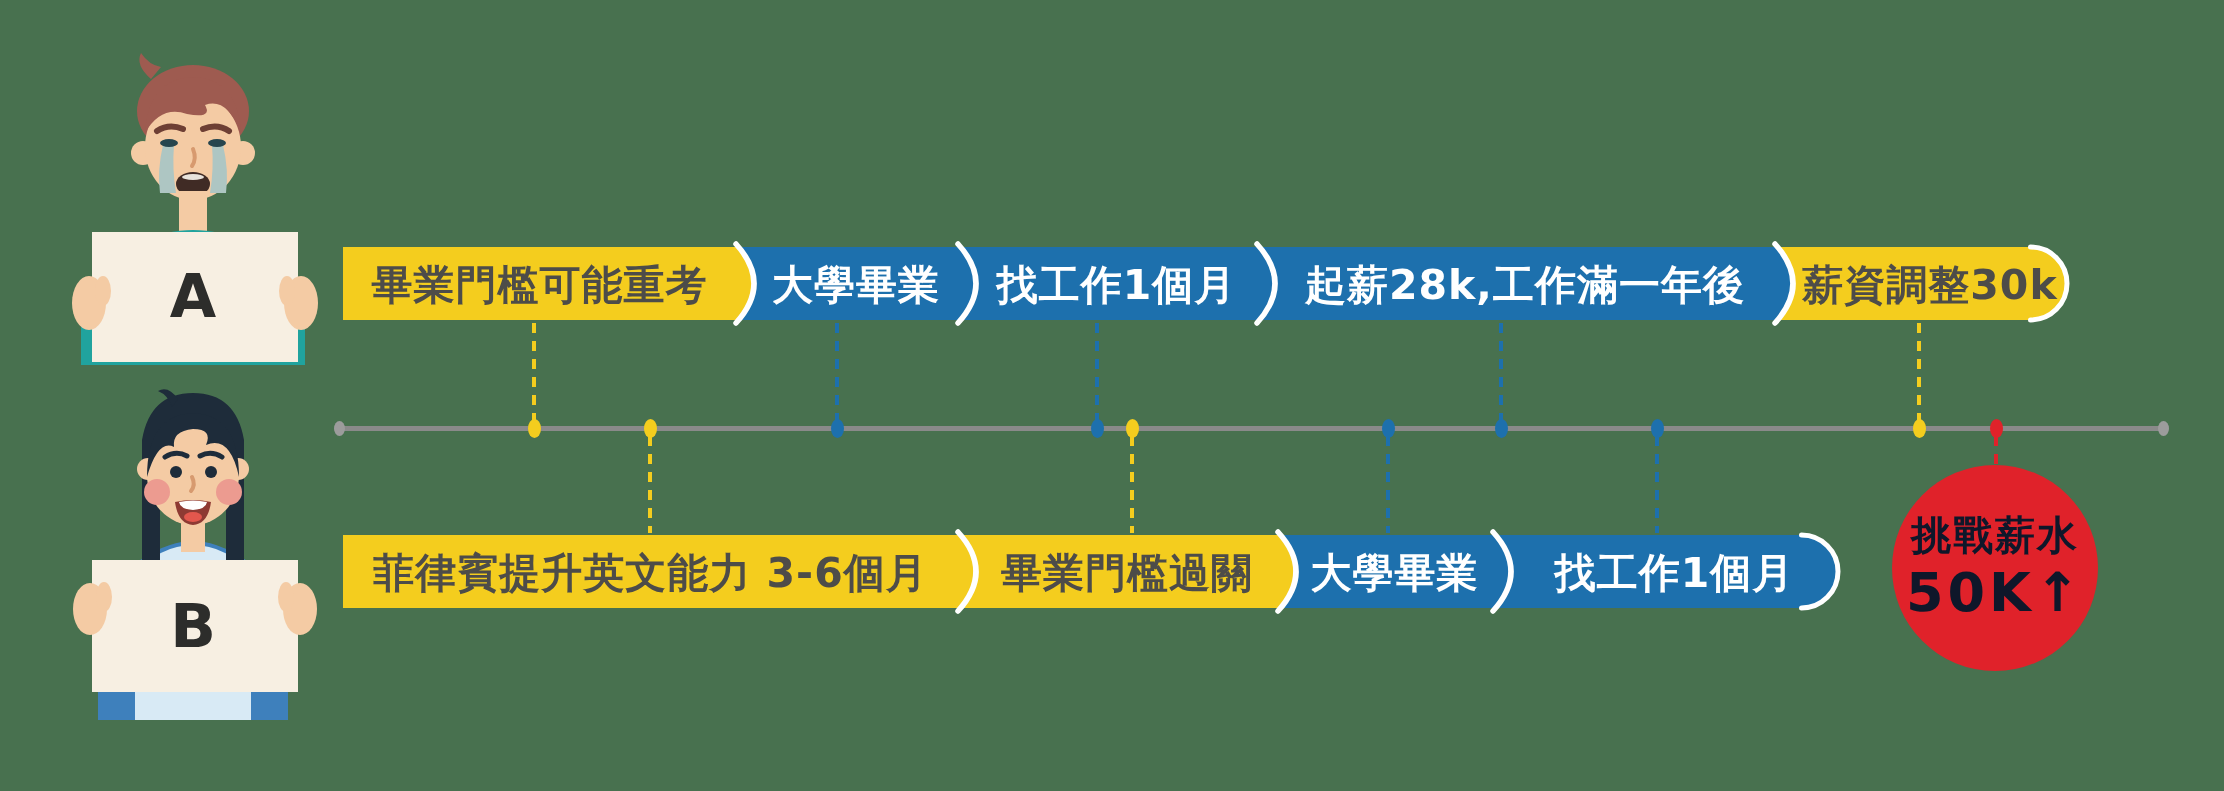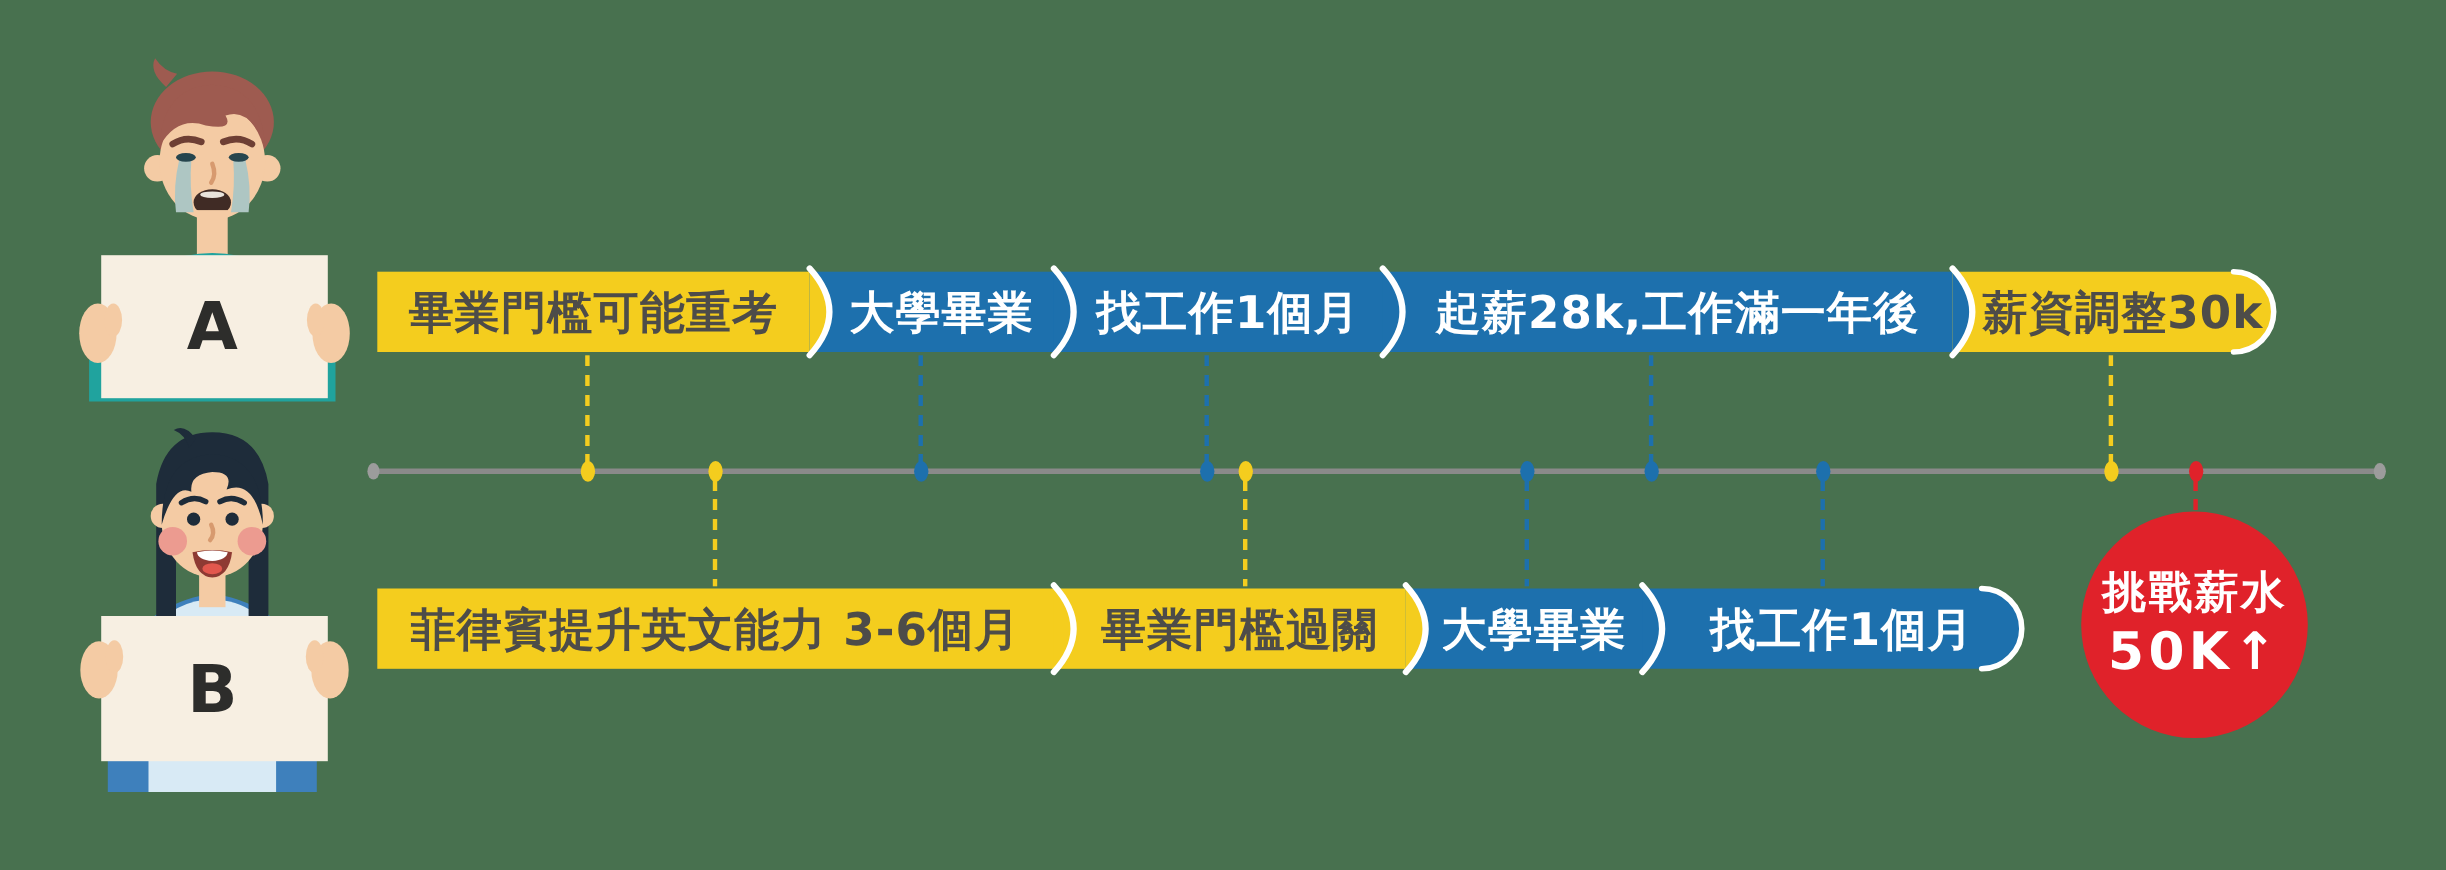--- a/index.html
+++ b/index.html
@@ -13,24 +13,24 @@
   }
   .abs{position:absolute;}
   .dash{position:absolute;width:4px;}
   .dot{position:absolute;border-radius:50%;}
   #timeline-line{
     position:absolute;height:5px;border-radius:3px;background:#8A8A8A;
   }
   #goal-badge{
     position:absolute;border-radius:50%;
     display:flex;flex-direction:column;align-items:center;justify-content:center;
-    color:#ffffff;font-weight:bold;text-align:center;line-height:1.15;
+    color:#0f172a;font-weight:bold;text-align:center;line-height:1.15;
   }
   #goal-badge .l1{font-size:40px;letter-spacing:2px;}
-  #goal-badge .l2{font-size:47px;letter-spacing:4px;margin-top:4px;}
+  #goal-badge .l2{font-size:54px;letter-spacing:4px;margin-top:4px;}
   svg{display:block;}
   svg text{font-family:"DejaVu Sans","Liberation Sans",sans-serif;}
 </style>
 </head>
 <body>
 
 <div id="stage">
 
   <svg class="abs" style="left:55px;top:35px" width="290" height="330" viewBox="0 0 290 330" overflow="visible">
     <ellipse cx="138" cy="76" rx="56" ry="46" fill="#9E5B50"></ellipse>

